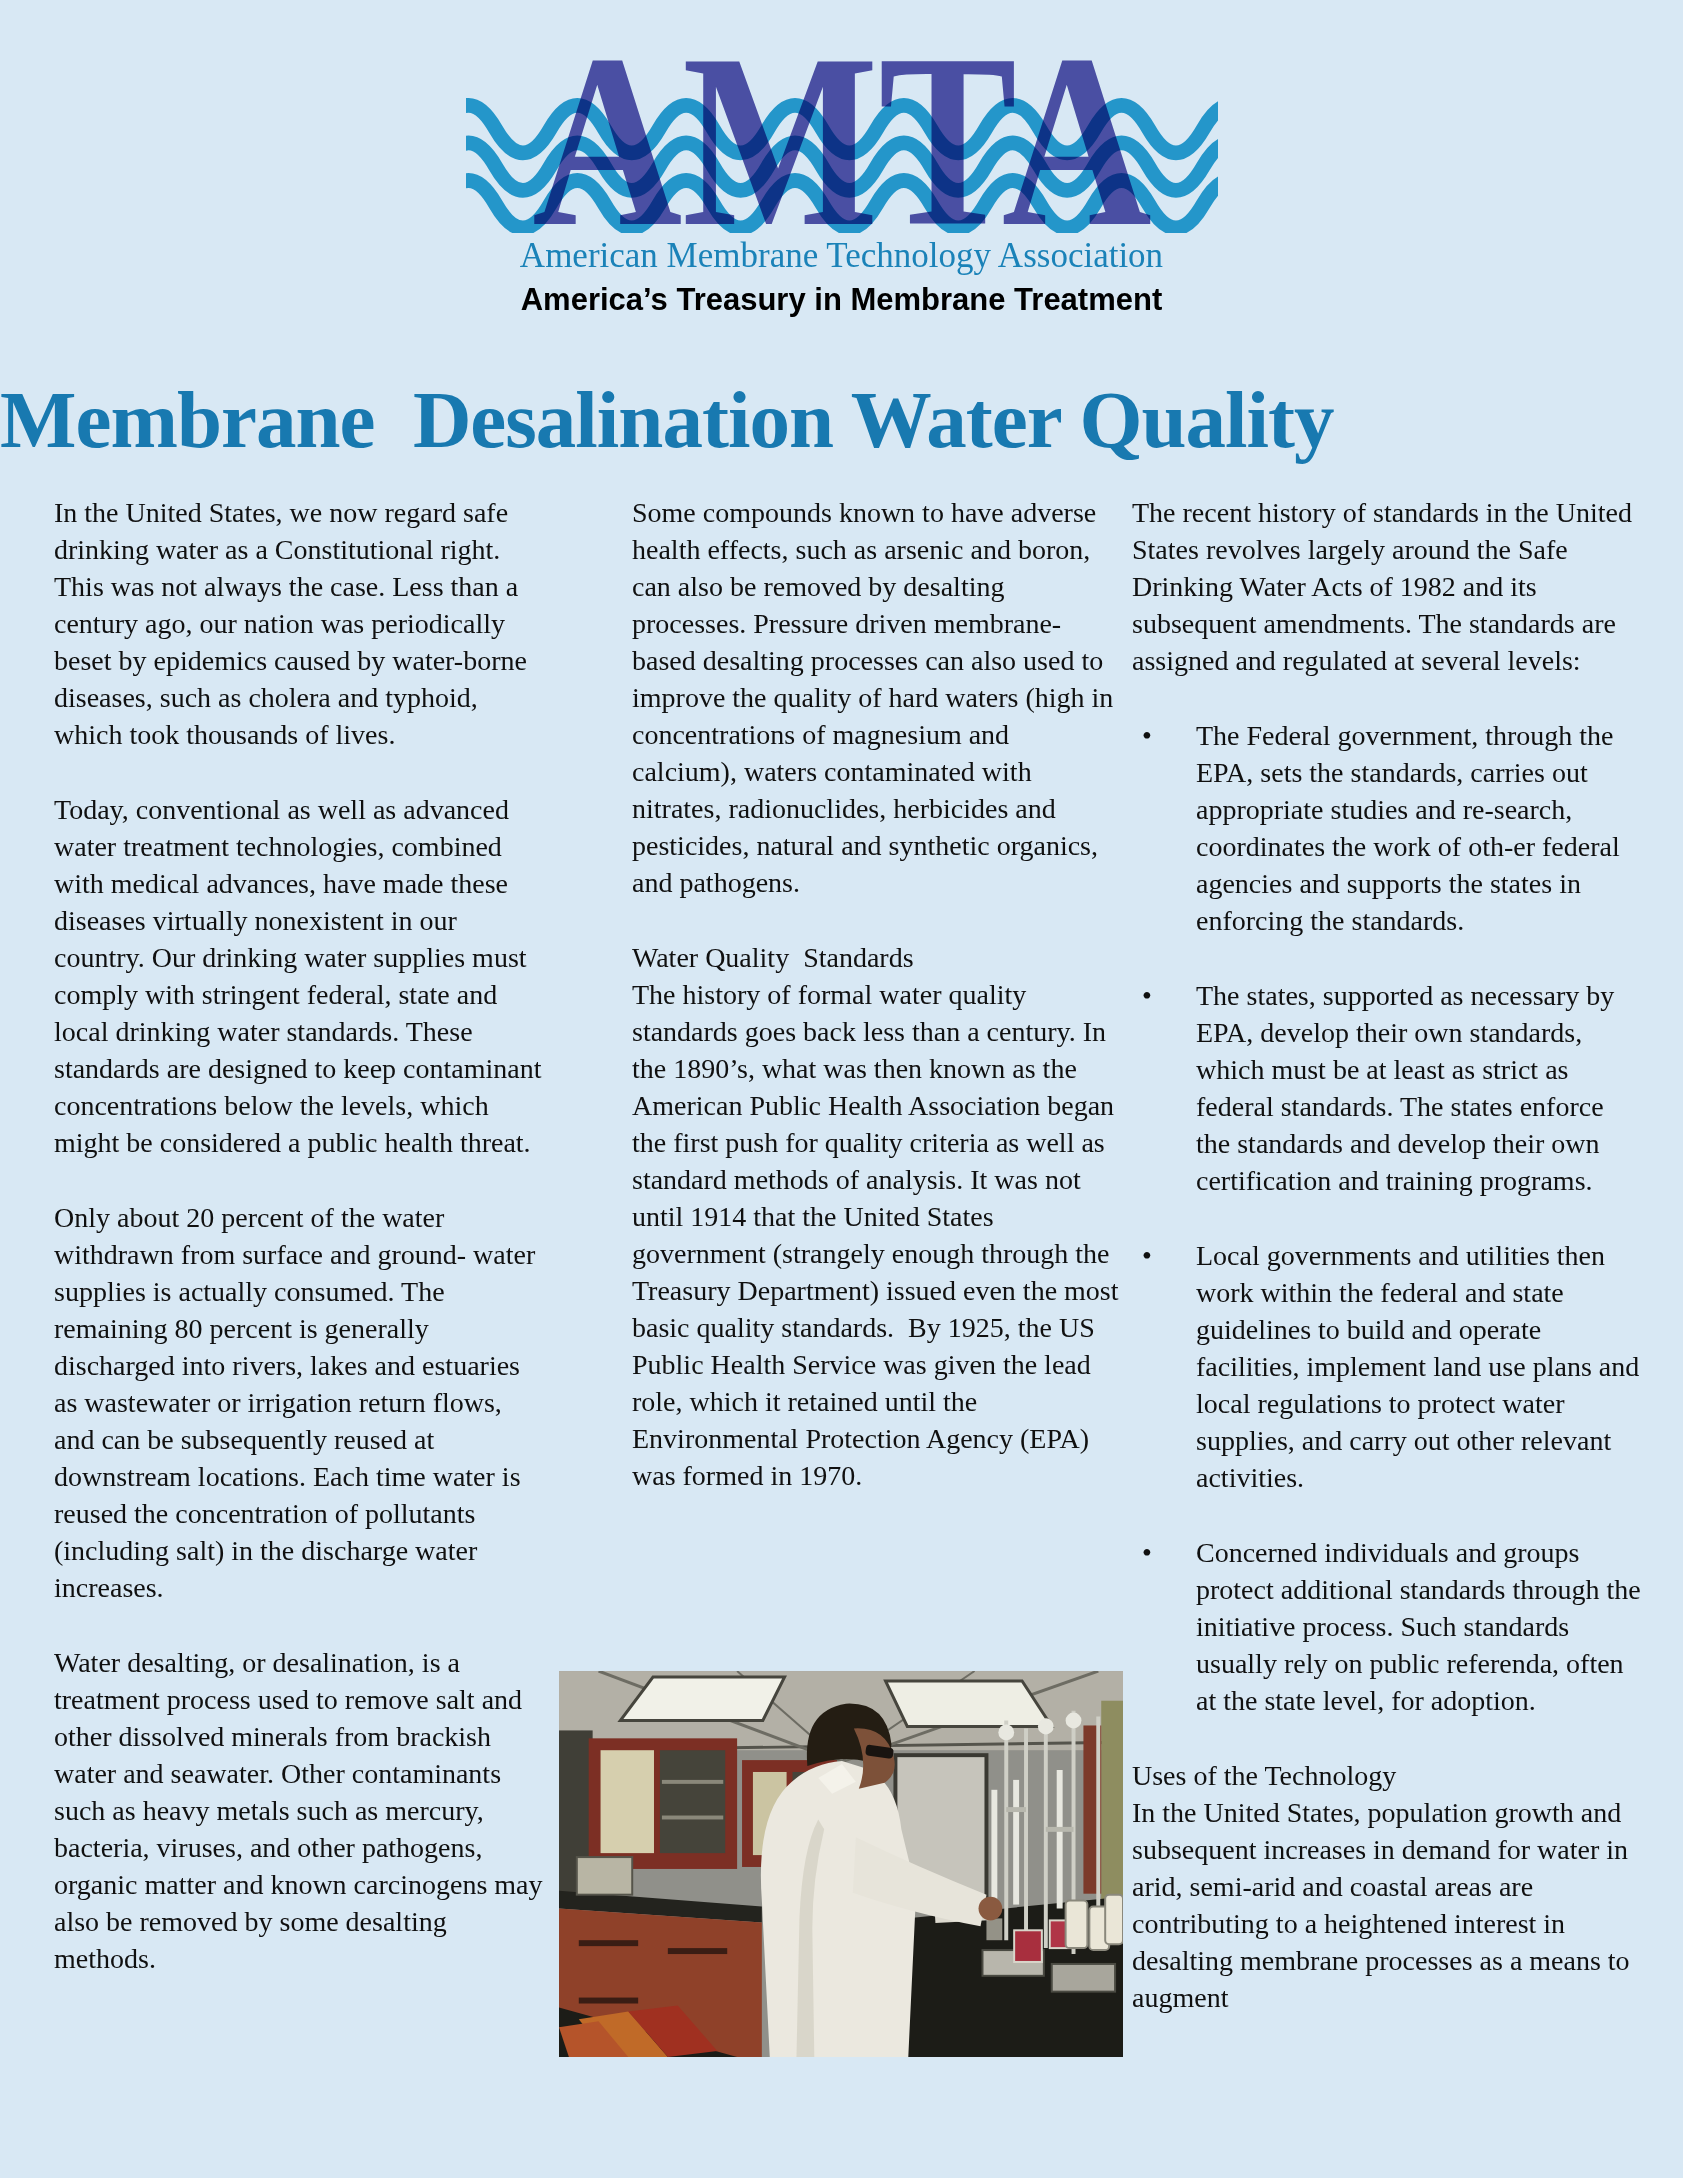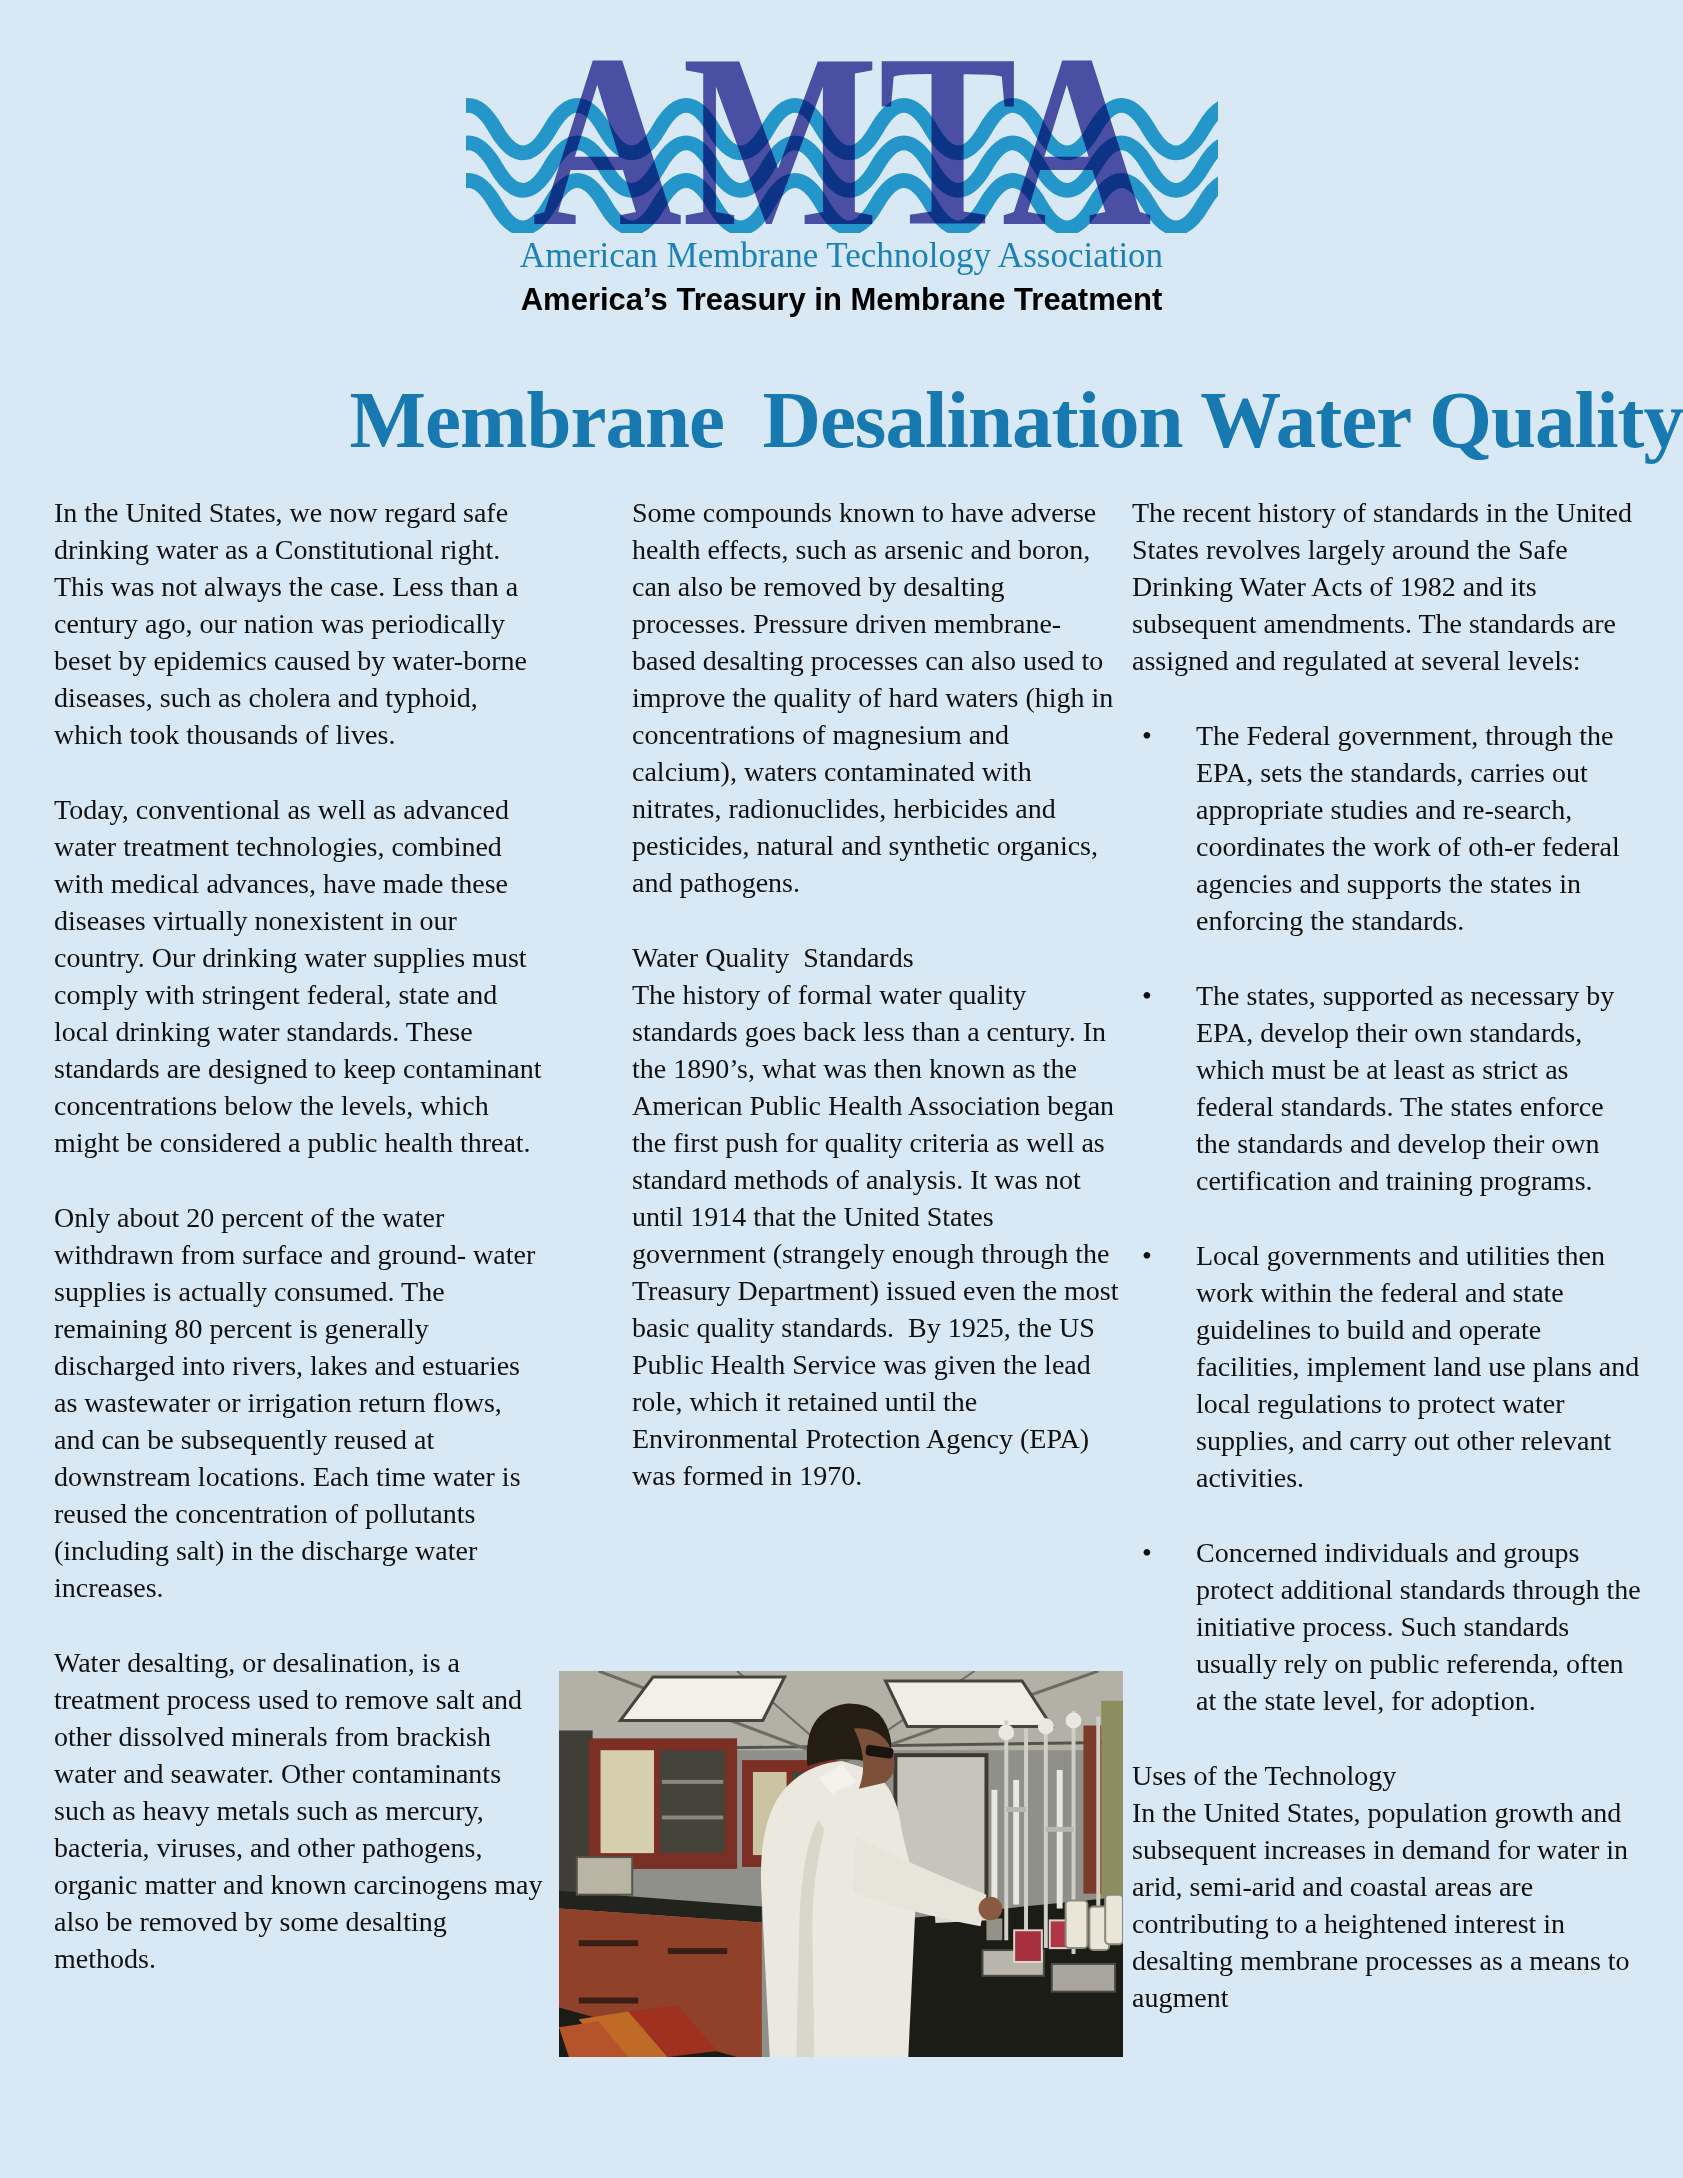--- a/index.html
+++ b/index.html
@@ -13,21 +13,21 @@
   .logo-svg{display:block;margin:0 auto;}
   .org-name{
     font-family:"Liberation Serif",serif;
     font-size:35px;color:#1a82b8;line-height:38px;margin-top:4px;
   }
   .tagline{
     font-family:"Liberation Sans",sans-serif;font-weight:bold;
     font-size:31px;color:#000;margin-top:7px;
   }
   .main-title{
-    position:absolute;top:374px;left:0;width:1683px;text-align:right;
+    position:absolute;top:374px;left:0;width:1683px;text-align:left;
     font-weight:bold;font-size:81px;letter-spacing:-1px;
     color:#1879b0;white-space:pre;
   }
   .col{
     position:absolute;top:494px;
     font-size:28px;line-height:37px;
   }
   .col .para{margin:0 0 38px 0;white-space:pre-wrap;}
   #col1{left:54px;width:489px;}
   #col2{left:592px;width:489px;margin-left:40px;}

